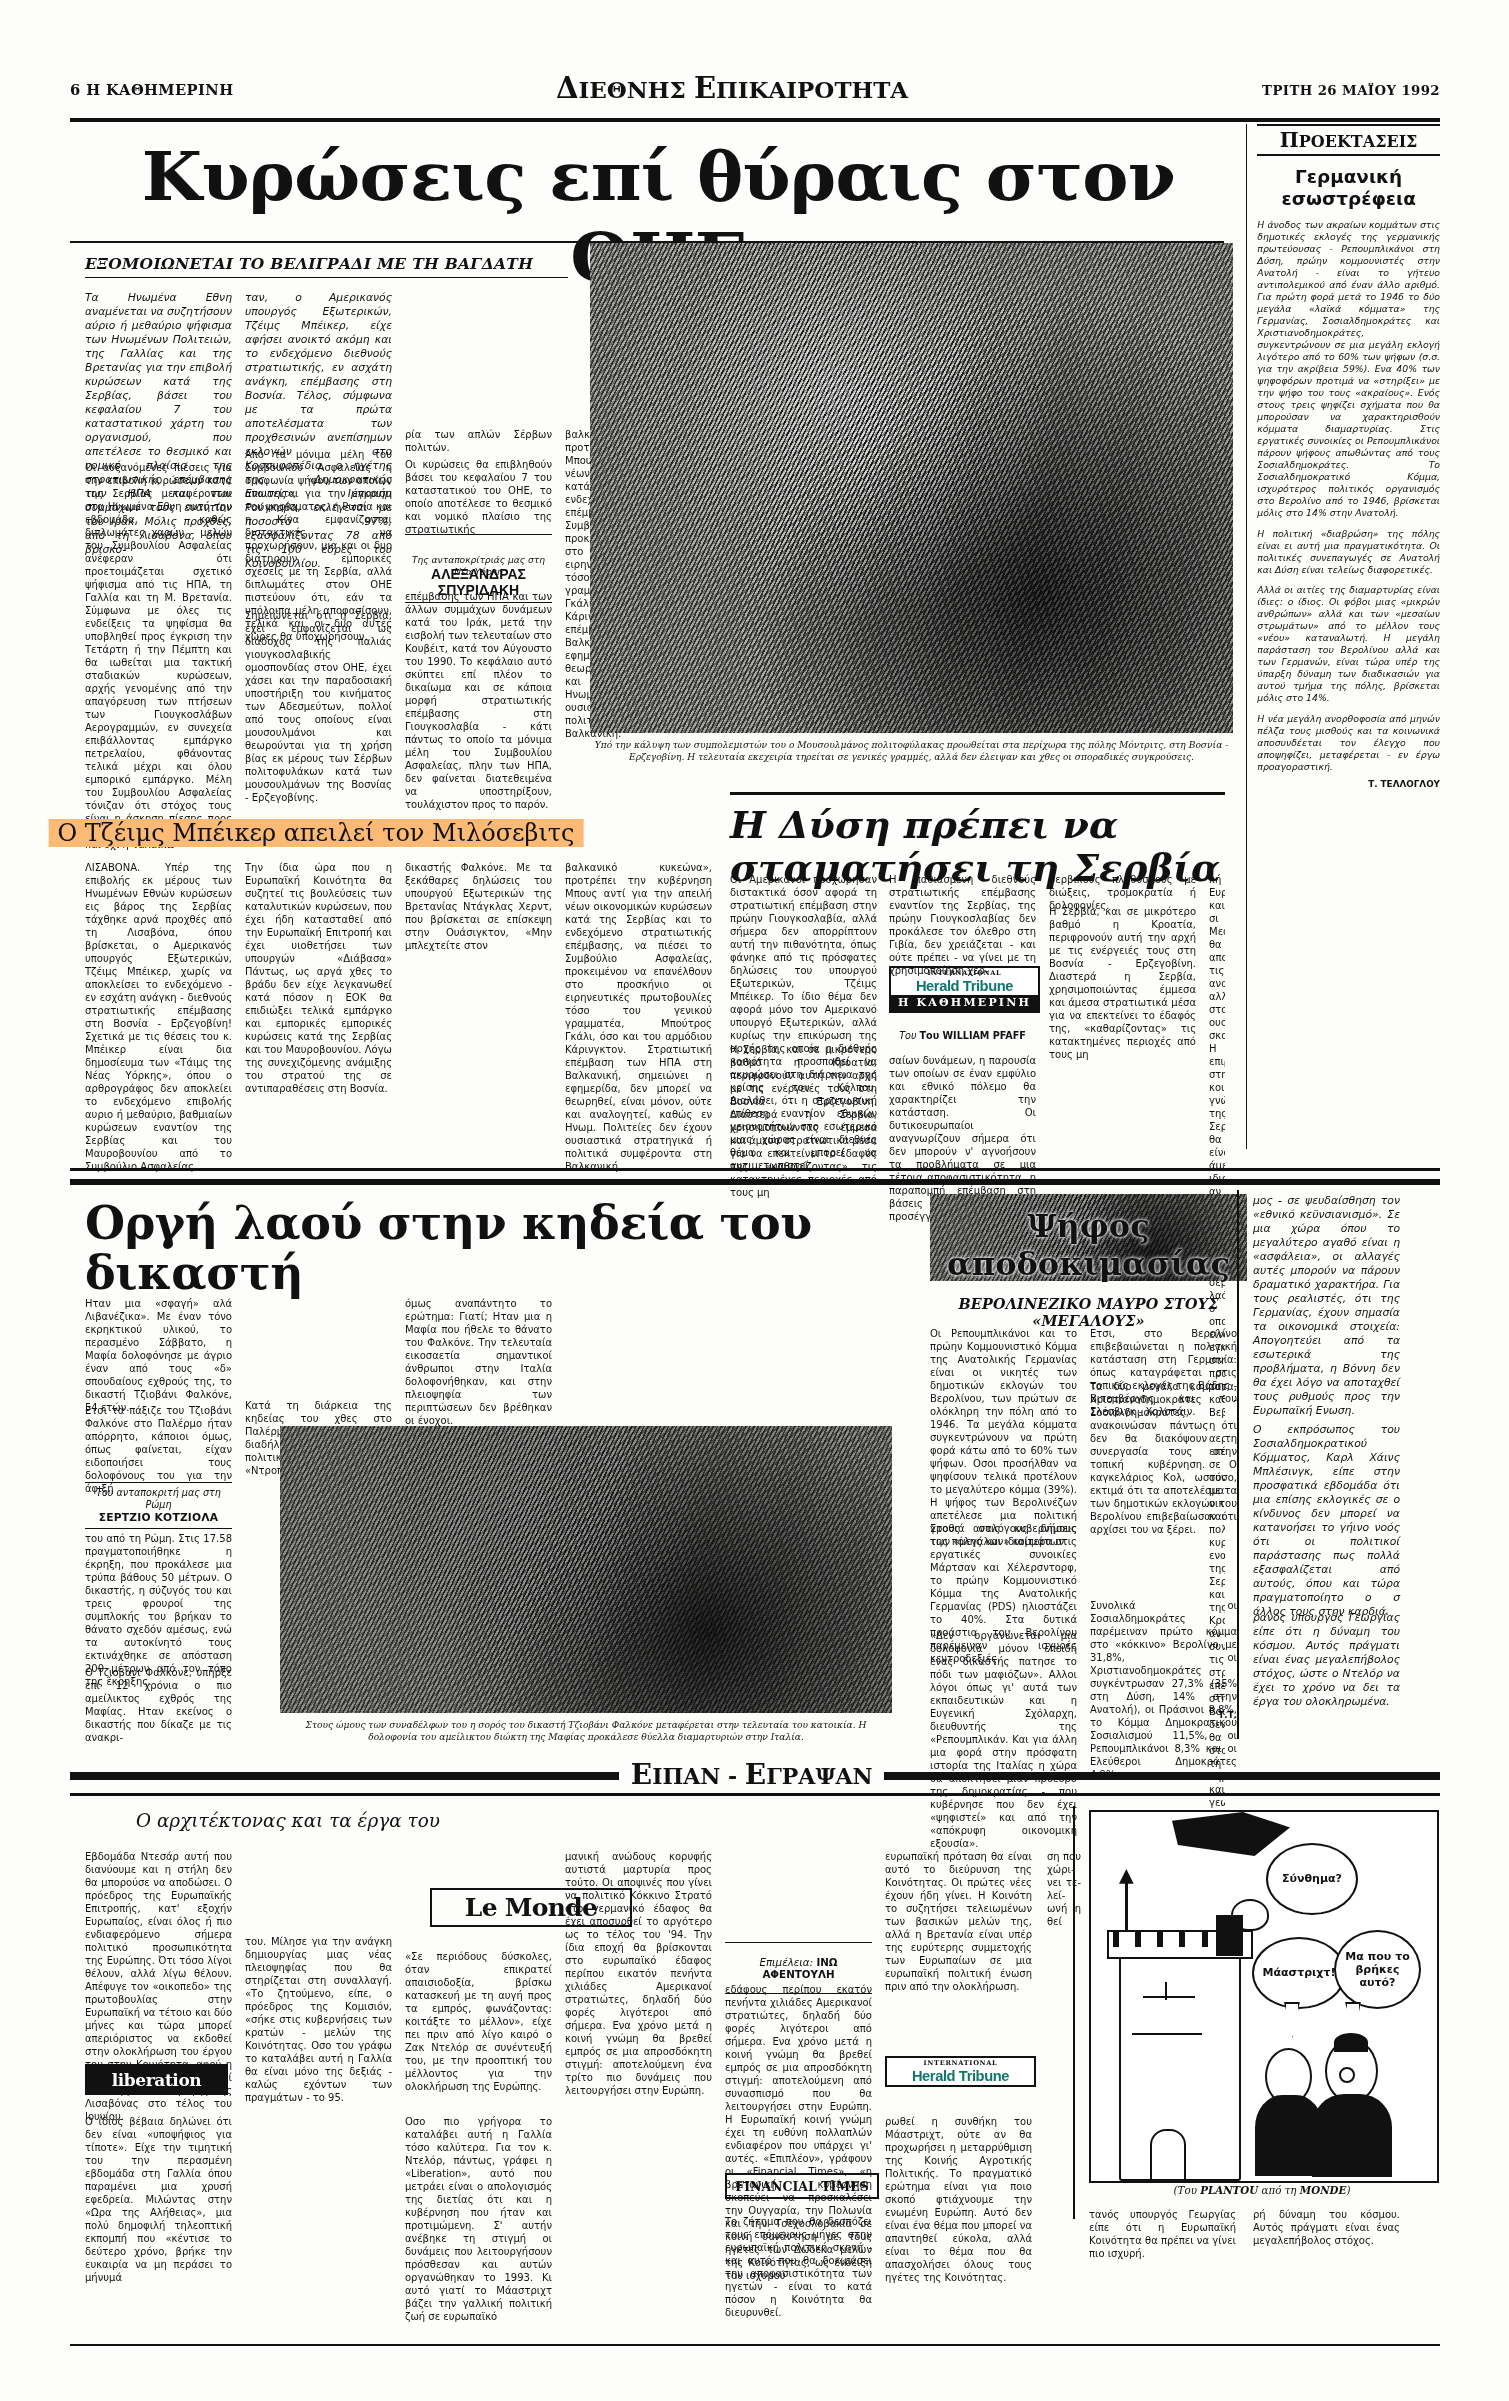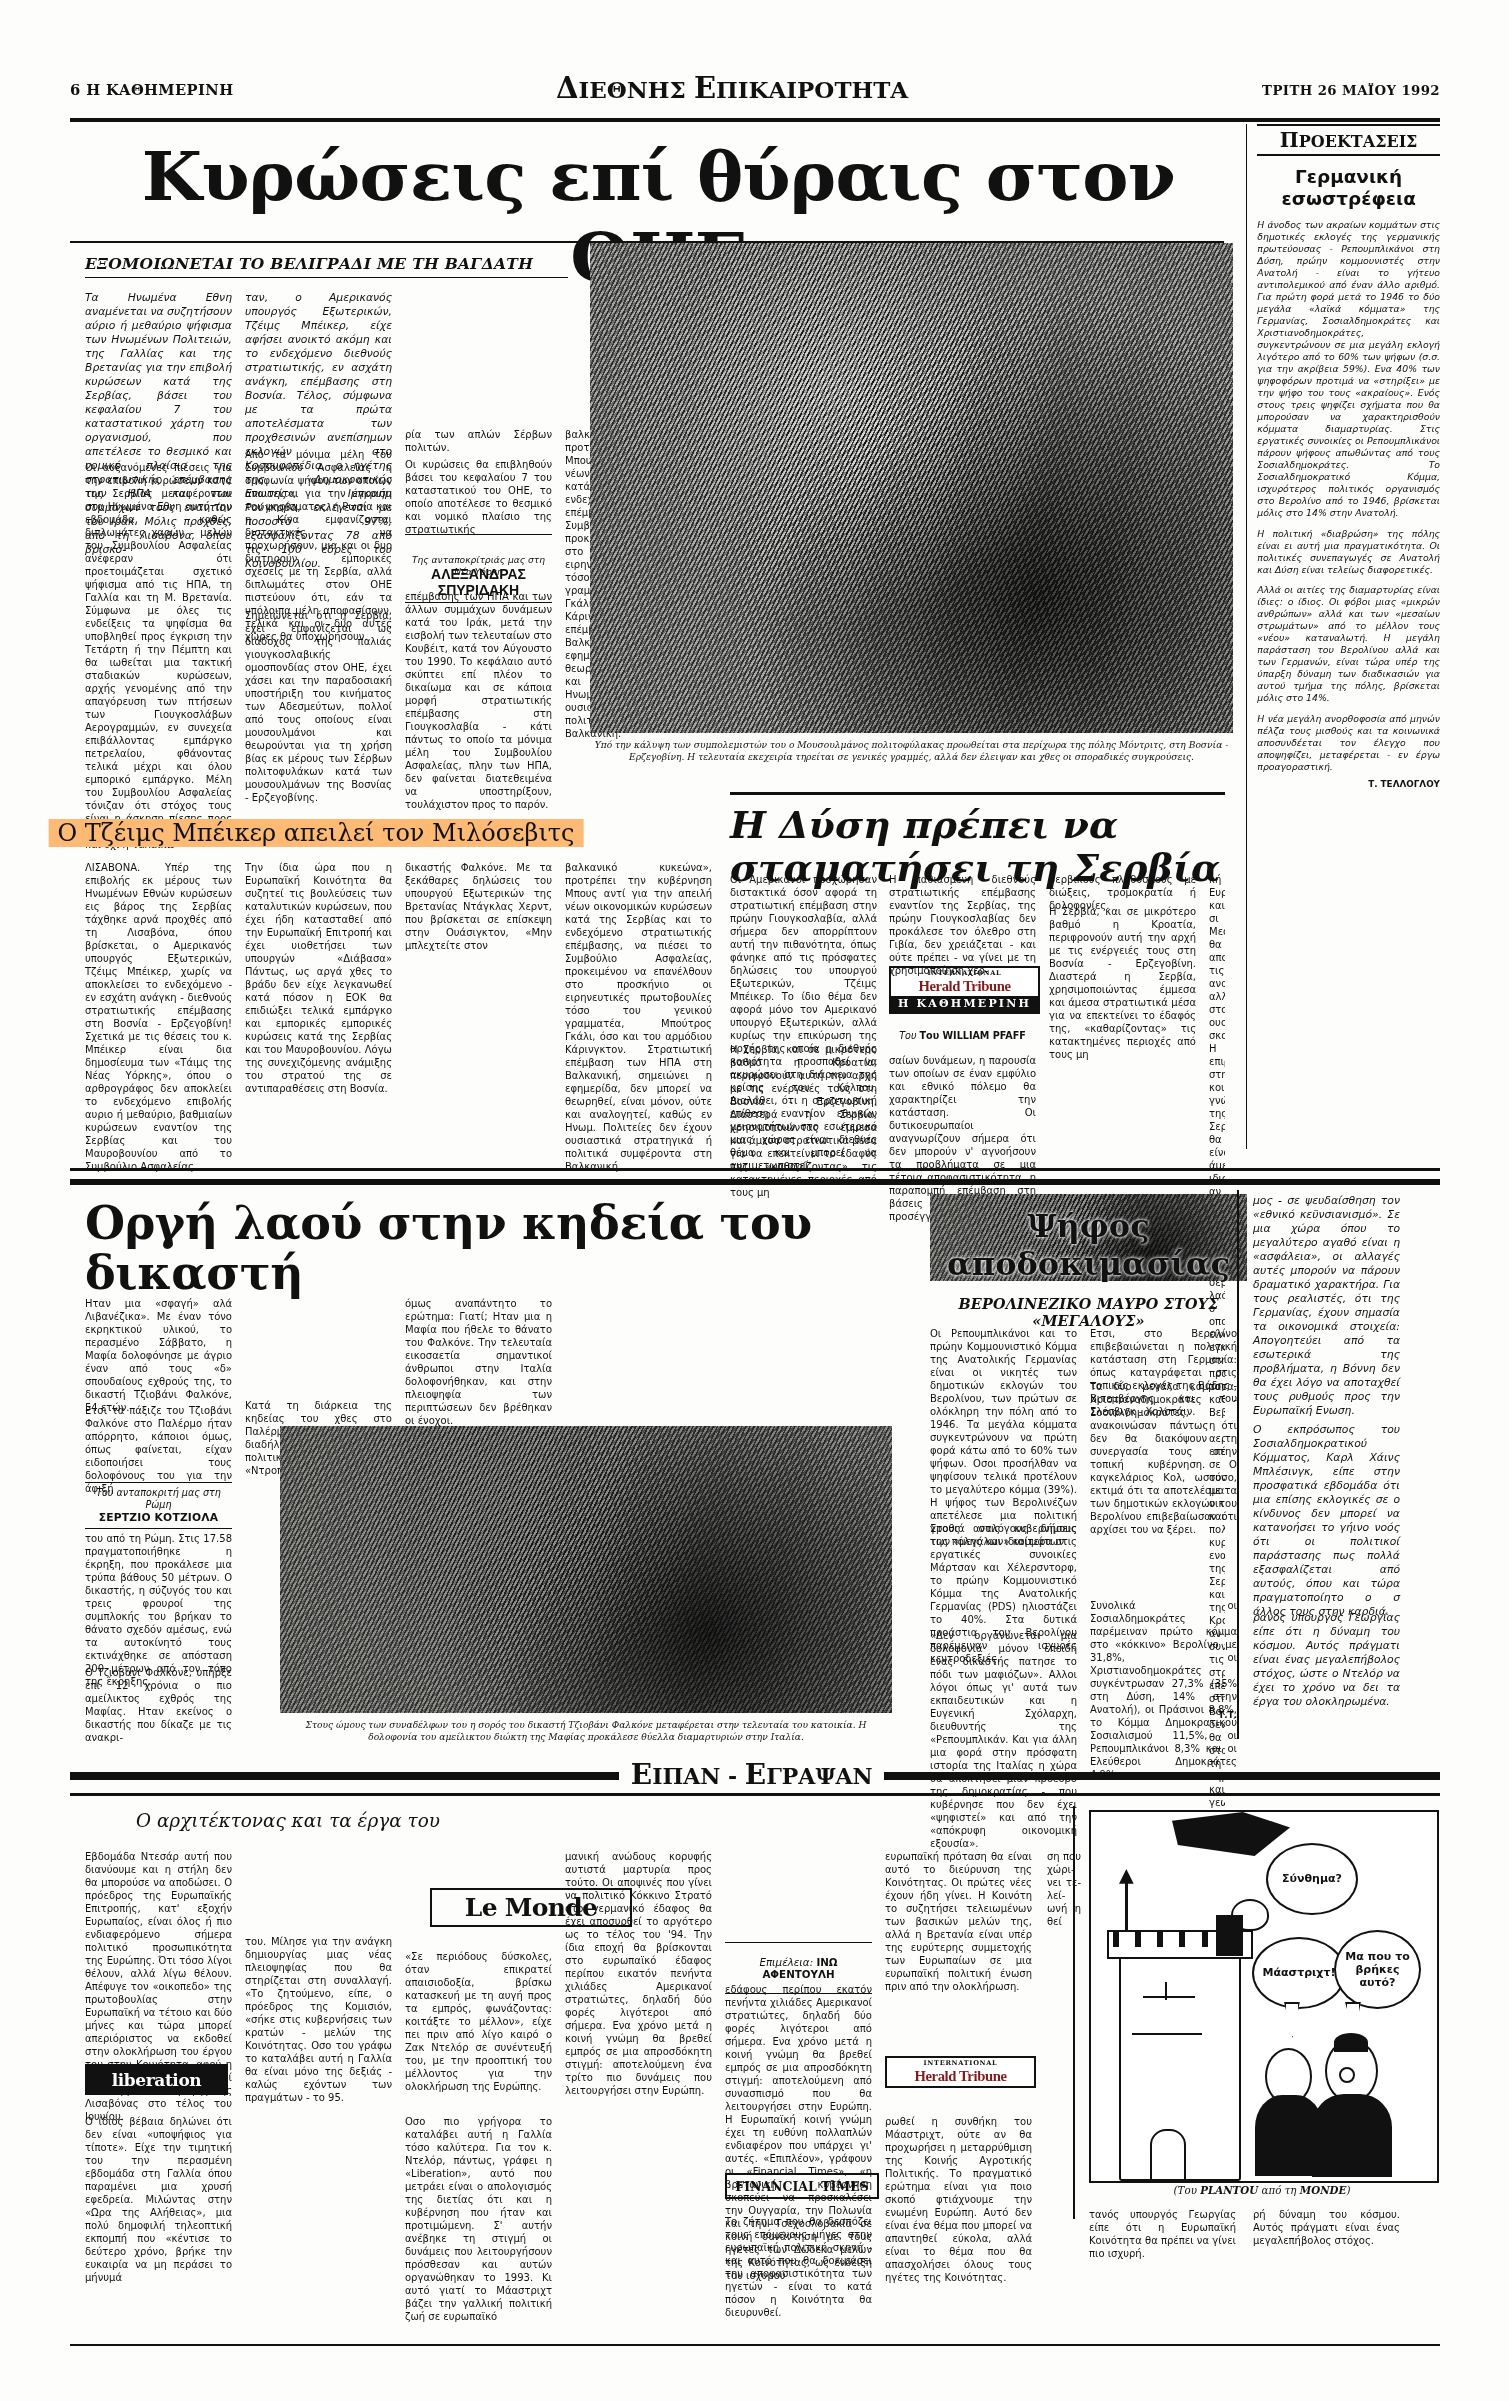--- a/index.html
+++ b/index.html
@@ -80,22 +80,22 @@
   
   .byline{font-family:"DejaVu Sans",sans-serif;font-style:italic;font-size:9.6px;
     text-align:center;line-height:12.5px;border-top:1.5px solid #111;border-bottom:1.5px solid #111;
     padding:3.7px 0;}
   .byline b{font-style:normal;font-weight:bold;font-size:10.7px;letter-spacing:0.2px;}
 
   
   .logobox{border:2.2px solid #111;background:#111;color:#fff;text-align:center;}
   .logobox .l1{font-family:"DejaVu Serif",serif;font-weight:bold;font-size:6.6px;
     background:#fff;color:#111;letter-spacing:0.7px;padding:0.7px 0;}
-  .logobox .l2{font-family:Liberation Serif, serif;font-weight:bold;font-size:14.7px;
-    background:#fff;color:#7f1d1d;padding:0.7px 0;letter-spacing:-0.4px;}
+  .logobox .l2{font-family:Liberation Sans, sans-serif;font-weight:bold;font-size:14.7px;
+    background:#fff;color:#0f766e;padding:0.7px 0;letter-spacing:-0.4px;}
   .logobox .l3{font-family:"DejaVu Serif",serif;font-weight:bold;font-size:11px;
     color:#fff;letter-spacing:2.2px;padding:1.5px 0;}
 
   .lemonde{border:2.2px solid #111;text-align:center;font-family:"DejaVu Serif",serif;
     font-weight:bold;font-size:25px;padding:2.9px 0;letter-spacing:-0.7px;}
   .ftbox{border:2.2px solid #111;text-align:center;font-family:"DejaVu Serif",serif;
     font-weight:bold;font-size:12.5px;padding:3.7px 1.5px;letter-spacing:0px;}
   .libbox{border:2.2px solid #111;background:#111;color:#fff;text-align:center;
     font-family:"DejaVu Serif",serif;font-weight:bold;font-size:17px;padding:3.7px 0;
     letter-spacing:-0.4px;}

